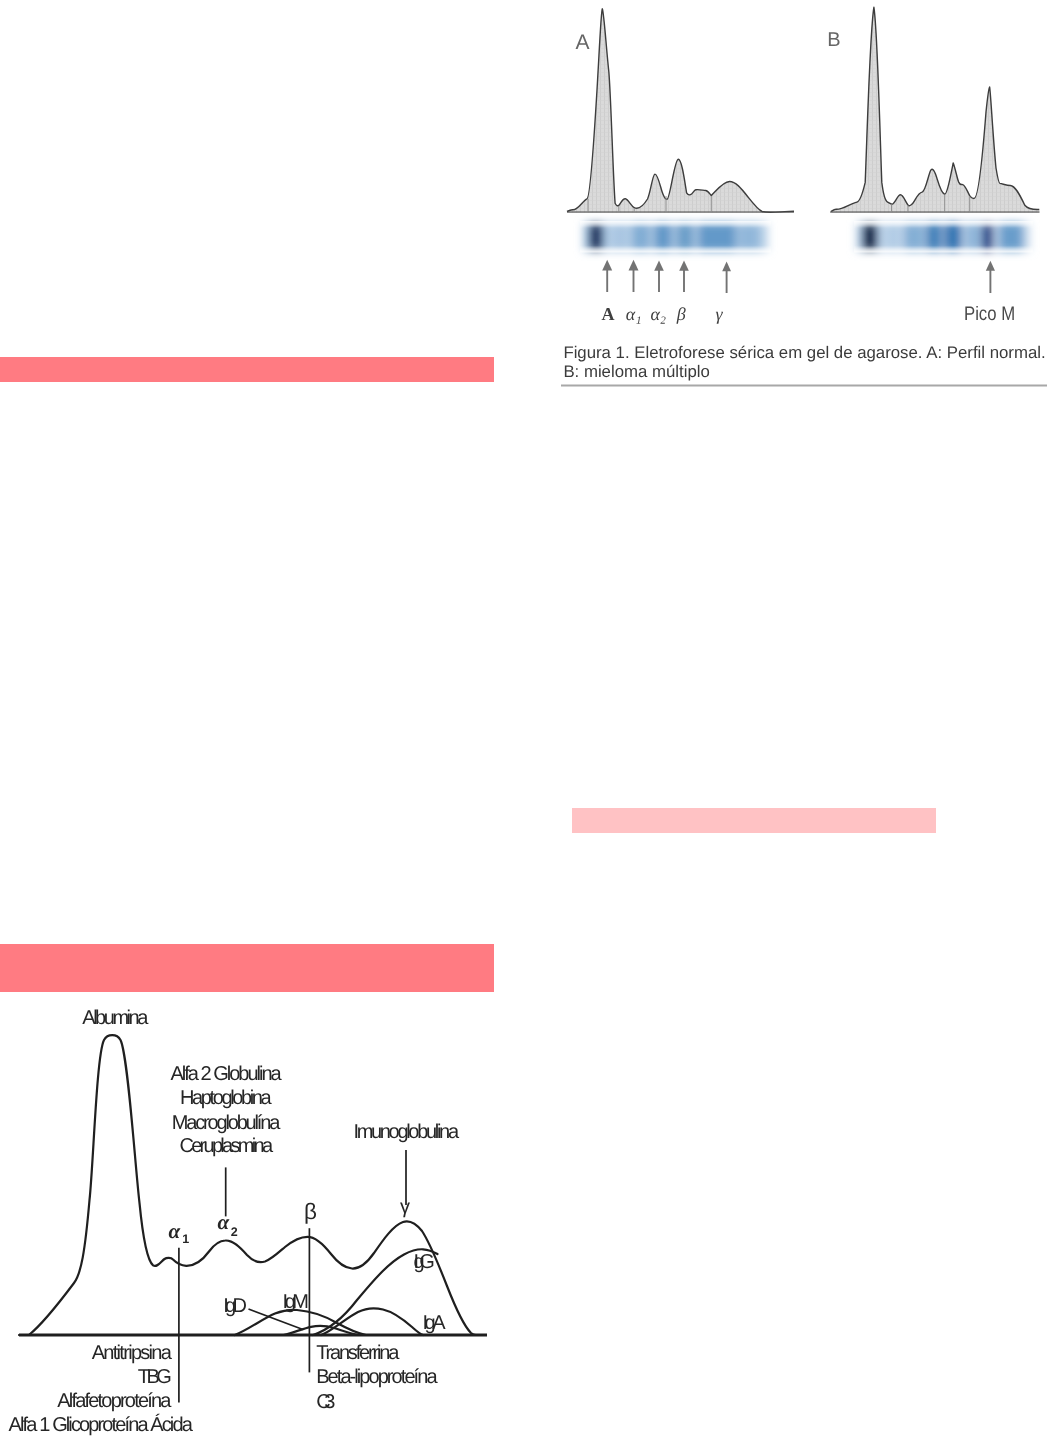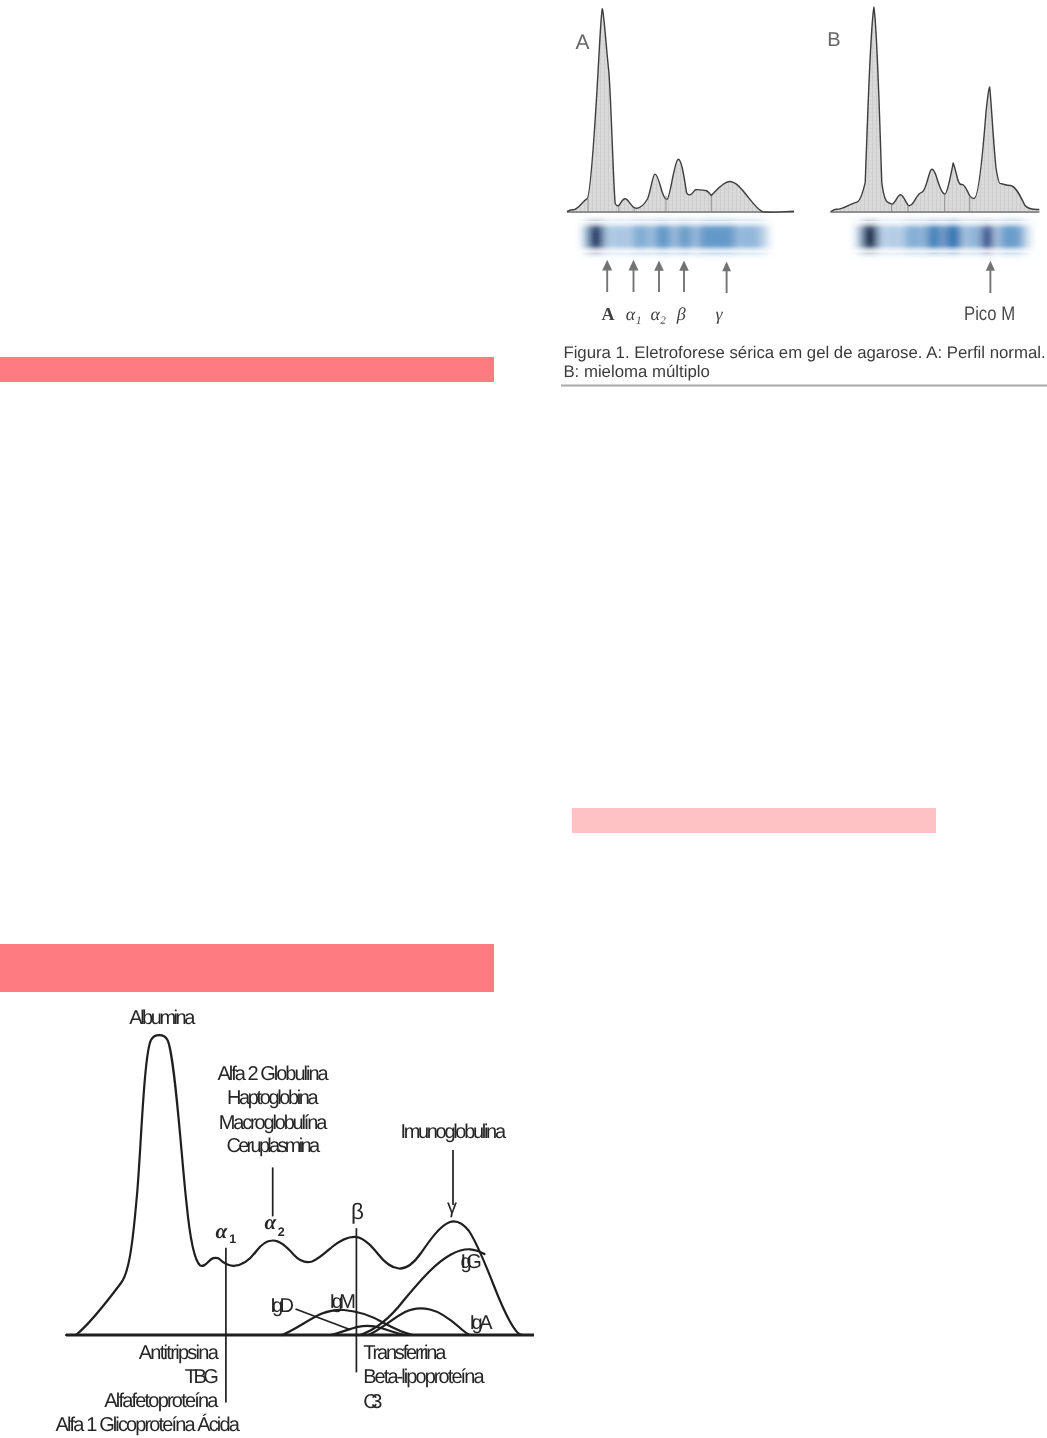--- a/index.html
+++ b/index.html
@@ -1,20 +1,20 @@
 <!DOCTYPE html>
 <html><head>
 <meta charset="utf-8">
 <style>
   html,body{margin:0;padding:0;}
   body{width:1047px;height:1438px;background:#ffffff;-webkit-font-smoothing:antialiased;text-rendering:geometricPrecision;
        font-family:"Liberation Sans",sans-serif;position:relative;overflow:hidden;}
   .redaction{position:absolute;}
   #fig1{position:absolute;left:556px;top:0px;width:491px;height:392px;}
-  #fig2{position:absolute;left:0px;top:996.5px;width:500px;height:442px;padding-left:47px;}
+  #fig2{position:absolute;left:0px;top:996.5px;width:500px;height:442px;}
 </style>
 </head>
 <body>
 
 <div id="redactions-layer">
   <div class="redaction" style="left:0px;top:357px;width:494px;height:25px;background:#ff7b82;"></div>
   <div class="redaction" style="left:572px;top:808px;width:364px;height:25px;background:#ffc2c4;"></div>
   <div class="redaction" style="left:0px;top:944px;width:494px;height:48px;background:#ff7b82;"></div>
 </div>
 <div id="fig1">

